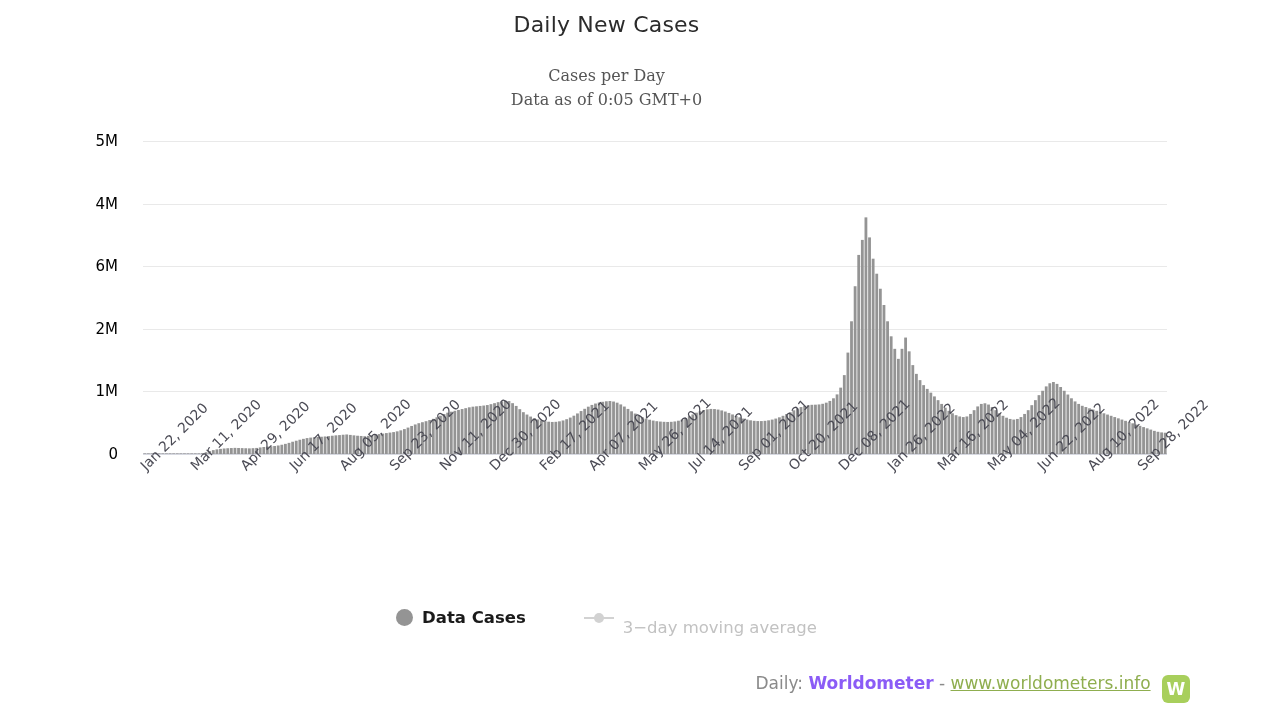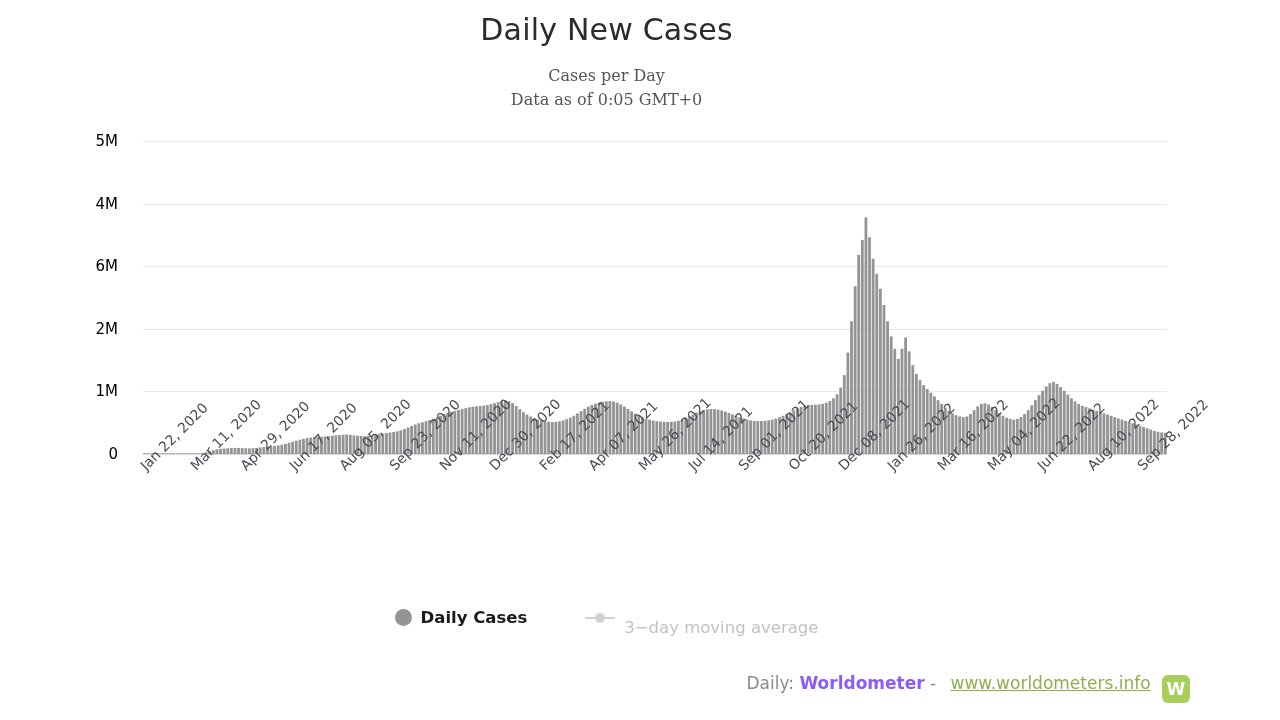--- a/index.html
+++ b/index.html
@@ -17,21 +17,21 @@
   #chart-root {
     position: absolute;
     inset: 0;
   }
   .chart-title {
     position: absolute;
     top: 12px;
     left: 0;
     width: 1213px;
     text-align: center;
-    font-size: 30px;
+    font-size: 22px;
     color: #2b2b2b;
     font-family: "DejaVu Sans", sans-serif;
     font-weight: 400;
     letter-spacing: 0.2px;
   }
   .chart-subtitle {
     position: absolute;
     left: 0;
     width: 1213px;
     text-align: center;
@@ -168,21 +168,20 @@
     color: #8a8a8a;
     font-family: "DejaVu Sans", sans-serif;
   }
   #source-line .brand {
     color: #8b5cf6;
     font-weight: 700;
   }
   #source-line .link {
     color: #8fae4f;
     text-decoration: underline;
-    margin-left: 9px;
   }
   #source-line .sep { color: #8a8a8a; }
   .wm-logo {
     display: inline-block;
     vertical-align: -6px;
     margin-left: 6px;
     width: 28px;
     height: 28px;
     border-radius: 6px;
     background: #a8cf5c;
@@ -543,21 +542,21 @@
       <div class="x-tick" style="left: 934.275px;">Mar 16, 2022</div>
       <div class="x-tick" style="left: 984.105px;">May 04, 2022</div>
       <div class="x-tick" style="left: 1033.93px;">Jun 22, 2022</div>
       <div class="x-tick" style="left: 1083.76px;">Aug 10, 2022</div>
       <div class="x-tick" style="left: 1133.59px;">Sep 28, 2022</div>
     </div>
 
   <div id="legend">
       <div class="legend-item active">
         <span class="legend-dot"></span>
-        <span class="legend-label">Daily Cases</span>
+        <span class="legend-label">Data Cases</span>
       </div>
       <div class="legend-item disabled">
         <span class="legend-line-marker">
           <span class="ln"></span>
           <span class="mk-circle"></span>
         </span>
         <span class="legend-label">3−day moving average</span>
       </div>
     </div>
 

